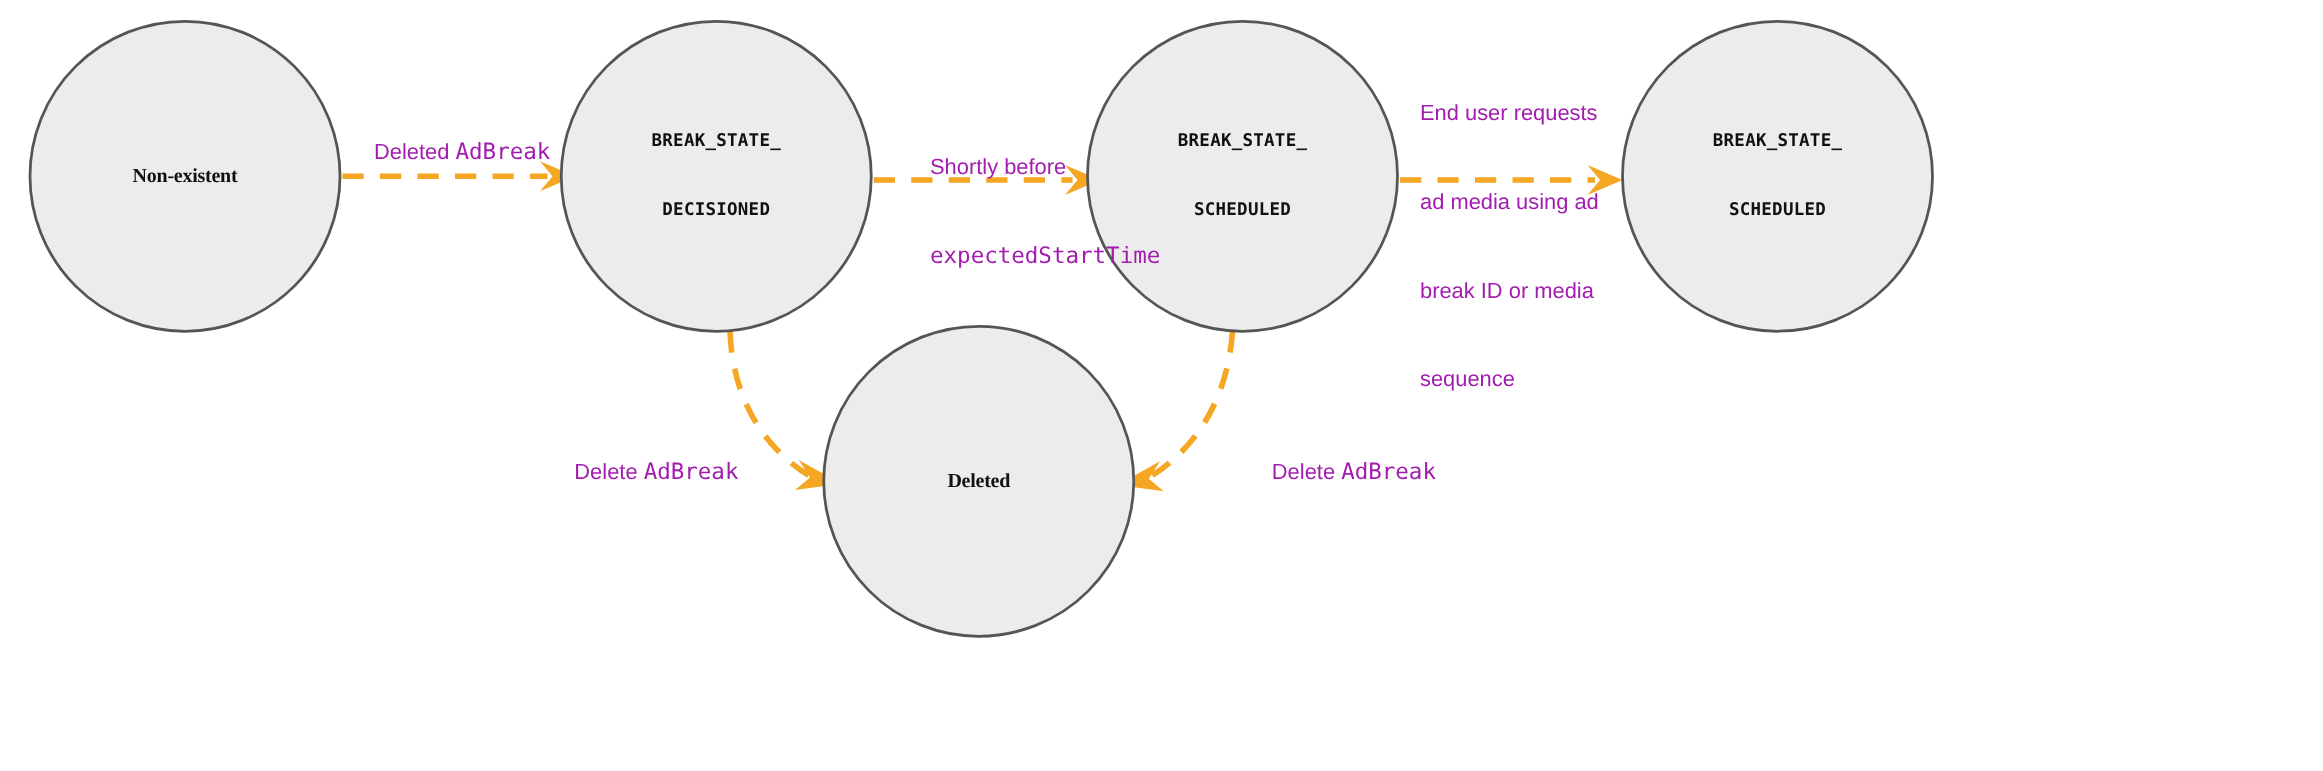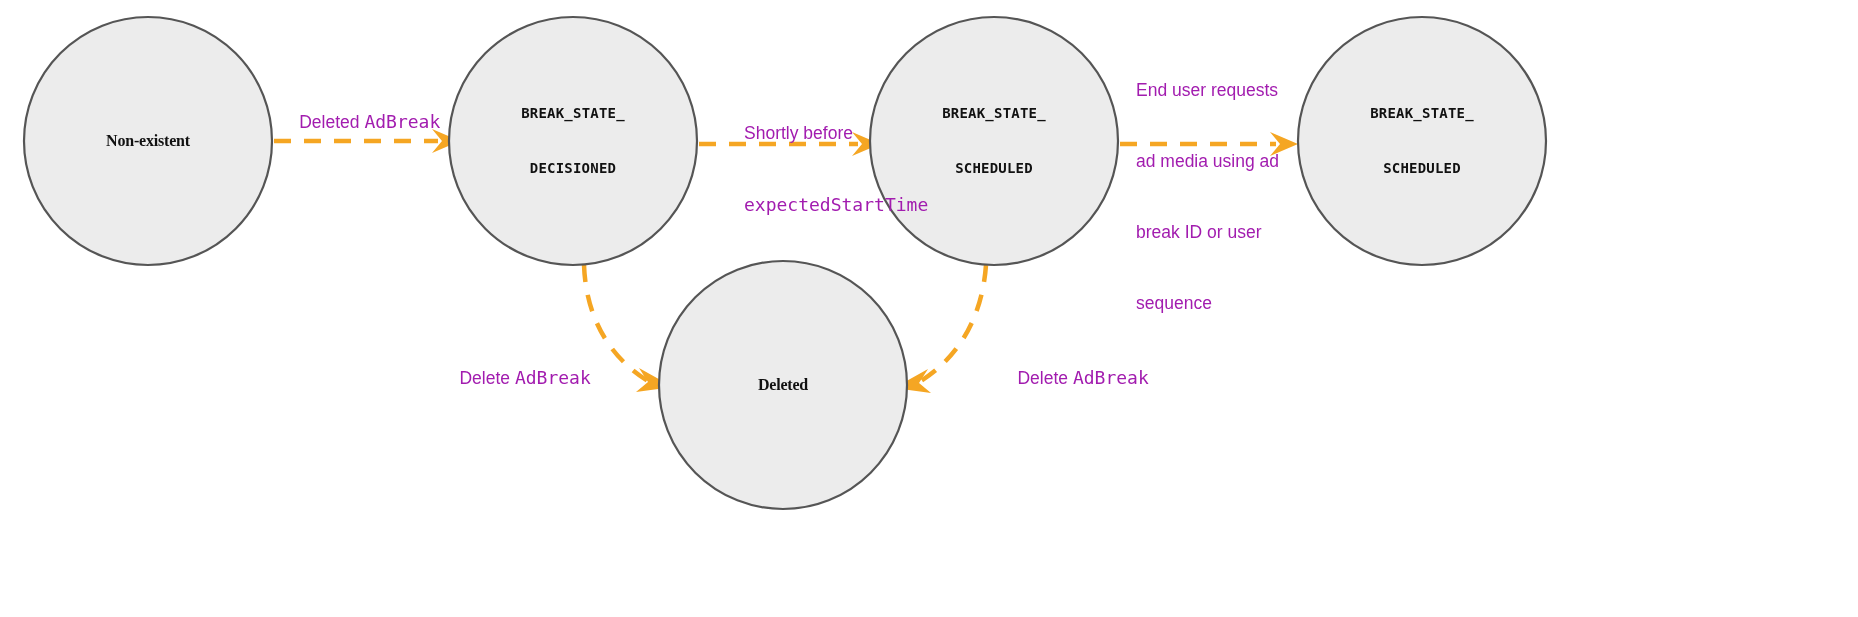--- a/index.html
+++ b/index.html
@@ -156,21 +156,21 @@
   </div>
 
   <div class="edge-label left" style="left:744px; top:75px;">
     <div class="sans-part">Shortly before</div>
     <div class="mono-part">expectedStartTime</div>
   </div>
 
   <div class="edge-label left sans-part" style="left:1136px; top:32px;">
     <div class="sans-part">End user requests</div>
     <div class="sans-part">ad media using ad</div>
-    <div class="sans-part">break ID or user</div>
+    <div class="sans-part">break ID or media</div>
     <div class="sans-part">sequence</div>
   </div>
 
   <div class="edge-label left" style="left:440px; top:342px;">
     <span class="sans-part">Delete </span><span class="mono-part">AdBreak</span>
   </div>
 
   <div class="edge-label left" style="left:998px; top:342px;">
     <span class="sans-part">Delete </span><span class="mono-part">AdBreak</span>
   </div>

